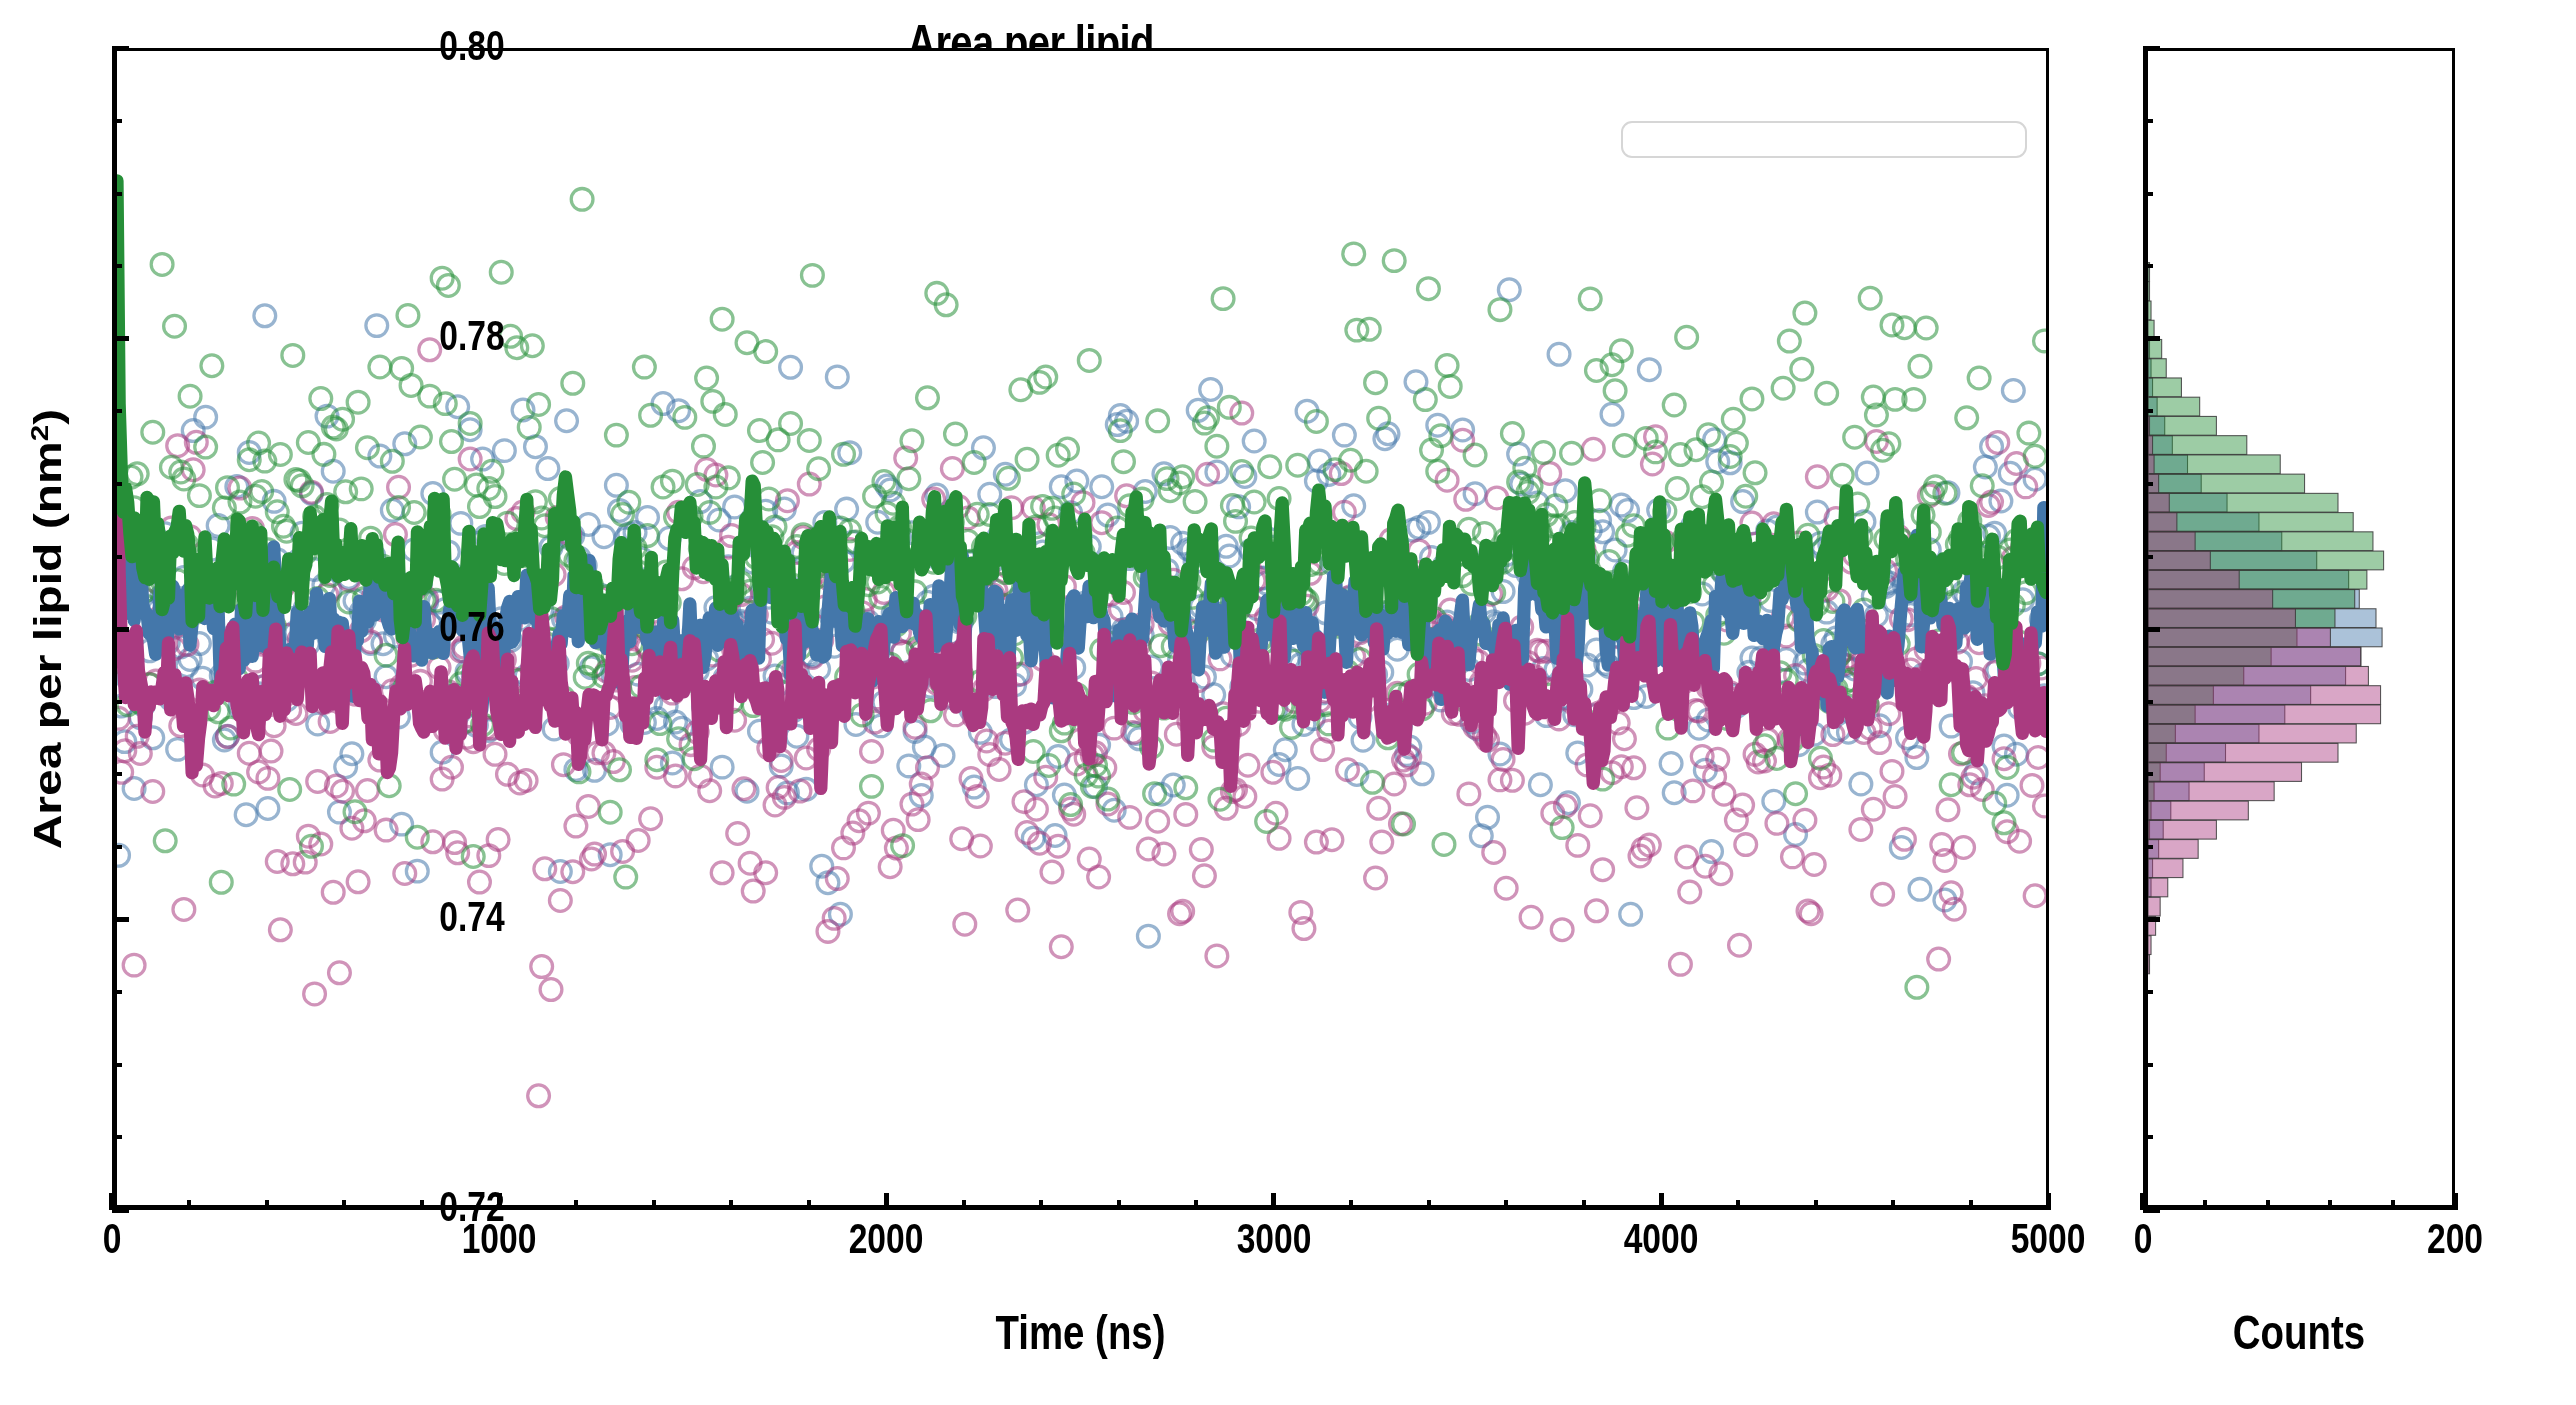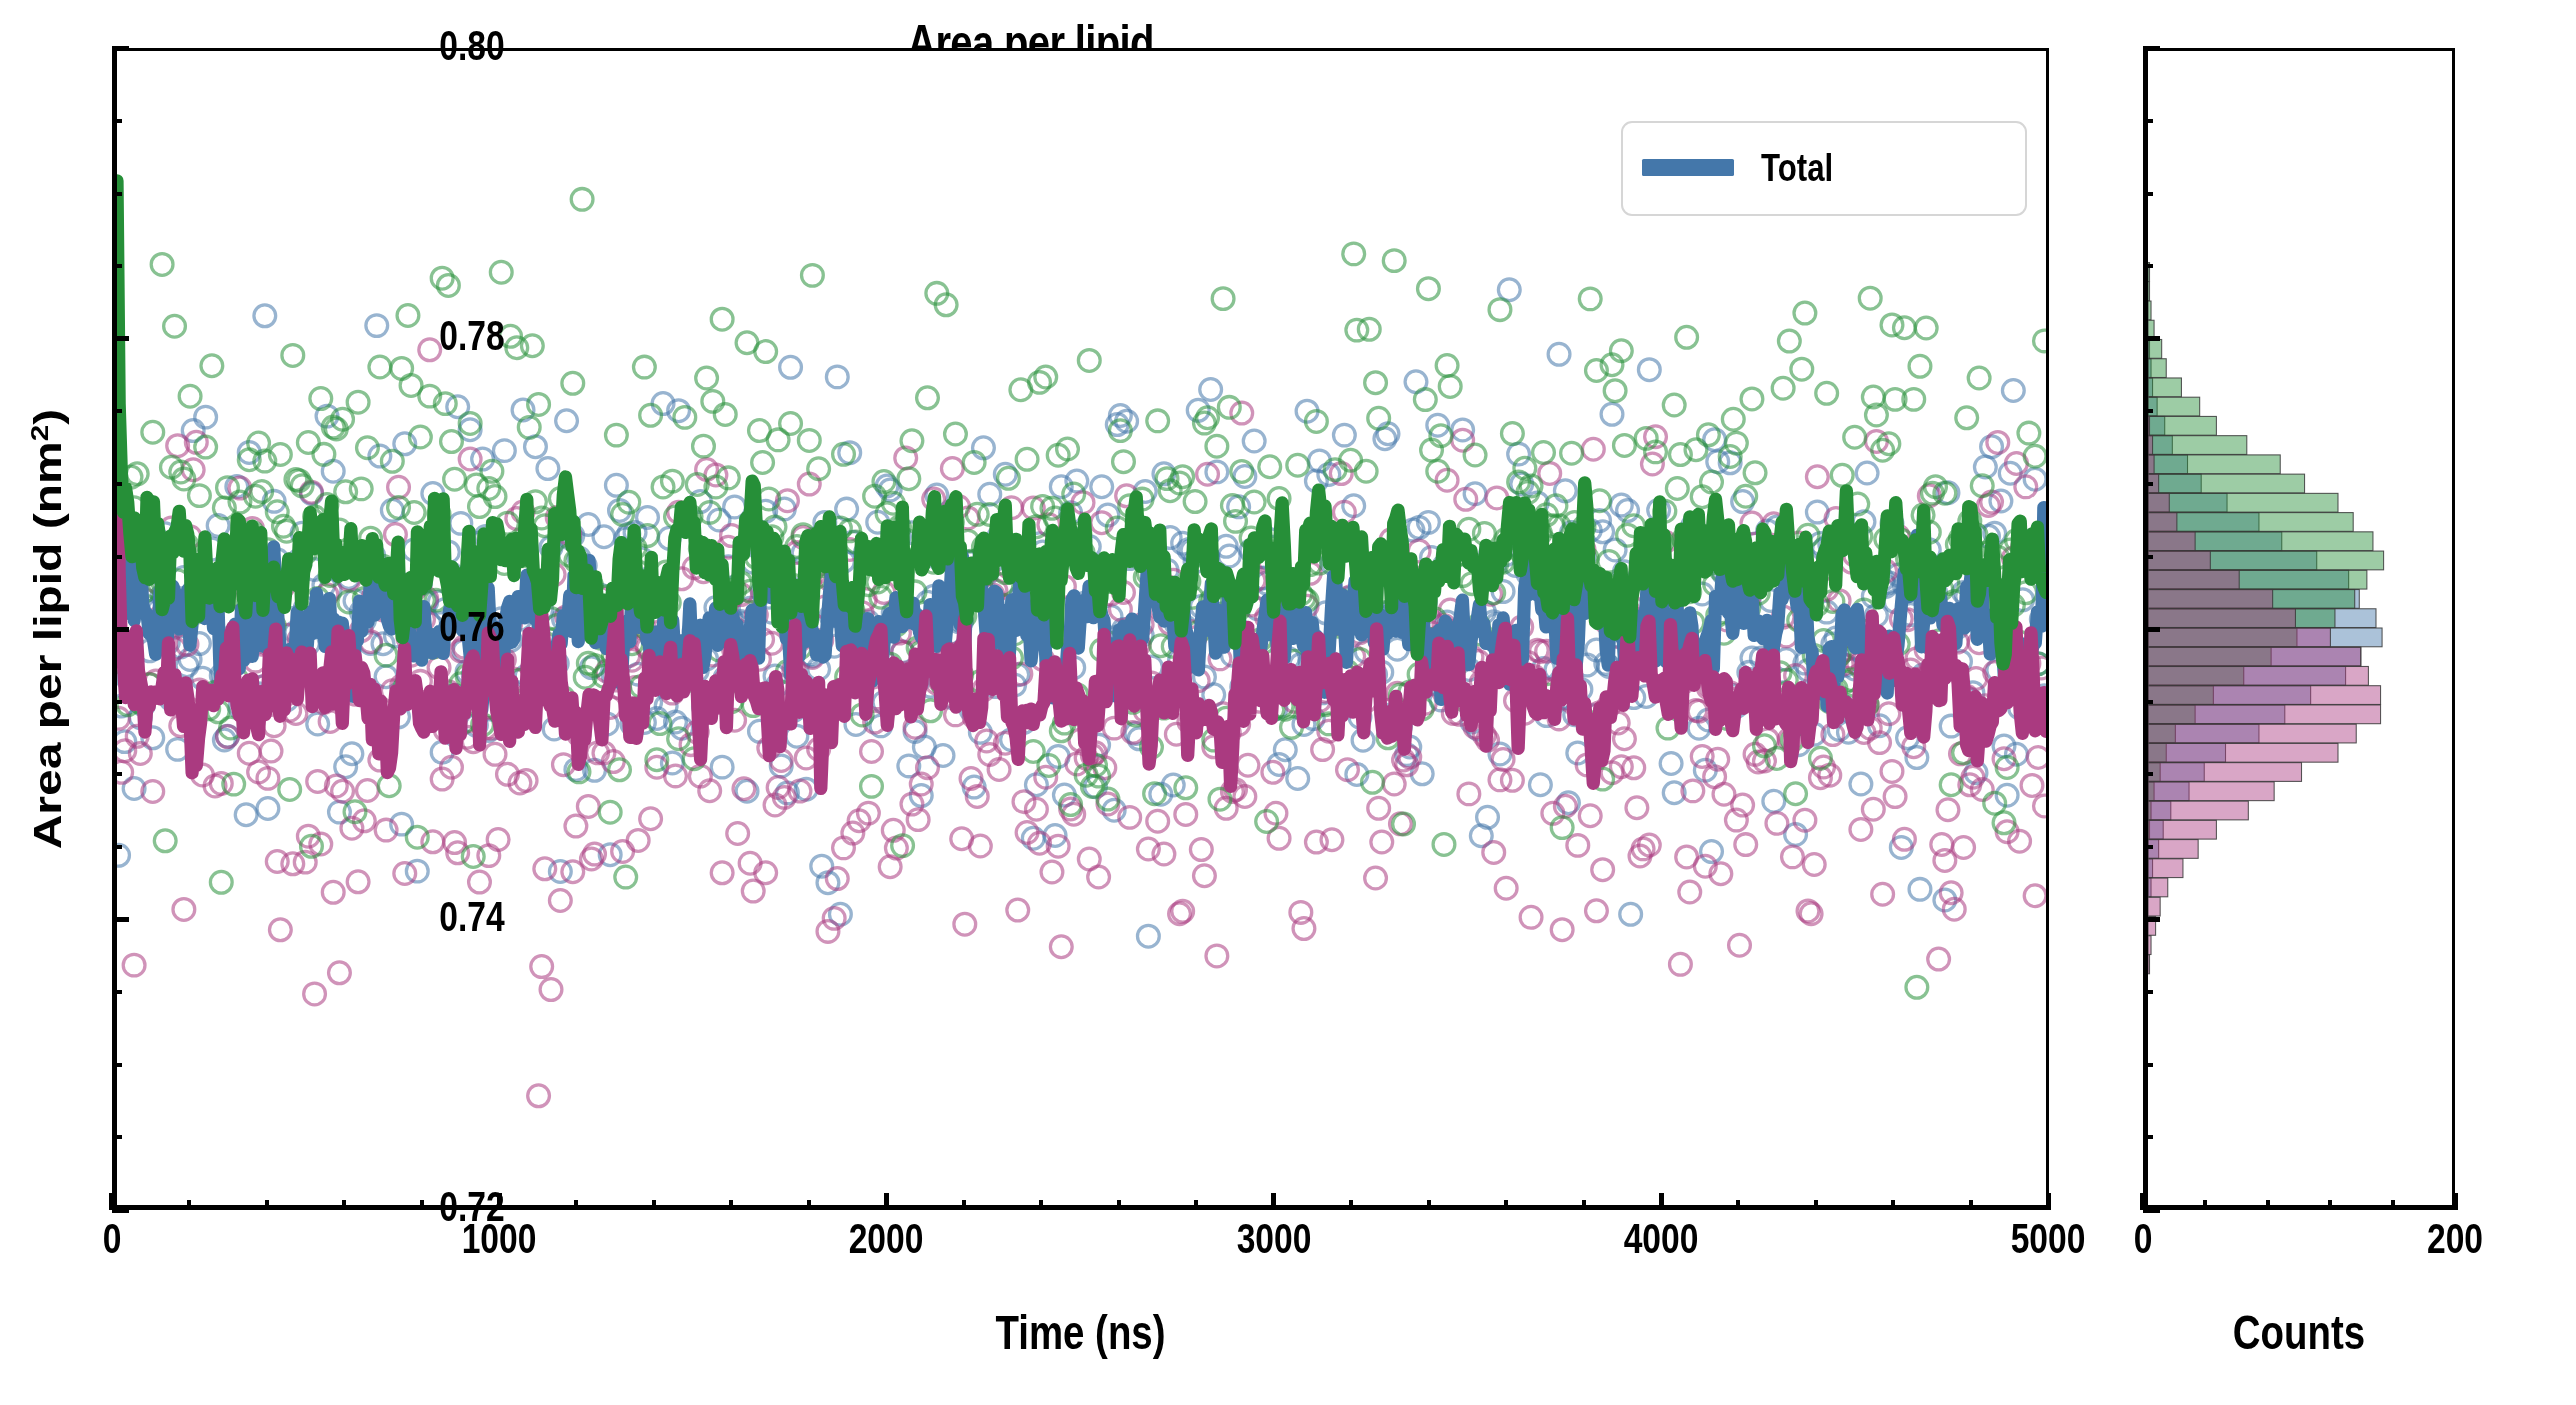--- a/index.html
+++ b/index.html
@@ -2132,20 +2132,16 @@
 
   <div class="axname-x" id="xname" style="left: 112px; width: 1937px; top: 1305px;">Time (ns)</div>
 
   <div class="axname-y" id="yname" style="left: 0px; top: 629px; transform: translate(-50%, -50%) rotate(-90deg) scaleY(0.8); margin-left: 48px;">
     <span>Area per lipid (nm</span><sup>2</sup><span>)</span>
   </div>
 
   <div class="axname-x" id="hxname" style="left: 2143px; width: 312px; top: 1305px;">Counts</div>
 
   <div id="legend">
-    <div class="lgrow">
-      <span class="lgswatch" id="sw0" style="background: rgb(68, 119, 170);"></span>
-      <span class="lgtxt">Total</span>
-    </div>
   </div>
 
 </div>
 
 
 </body></html>

